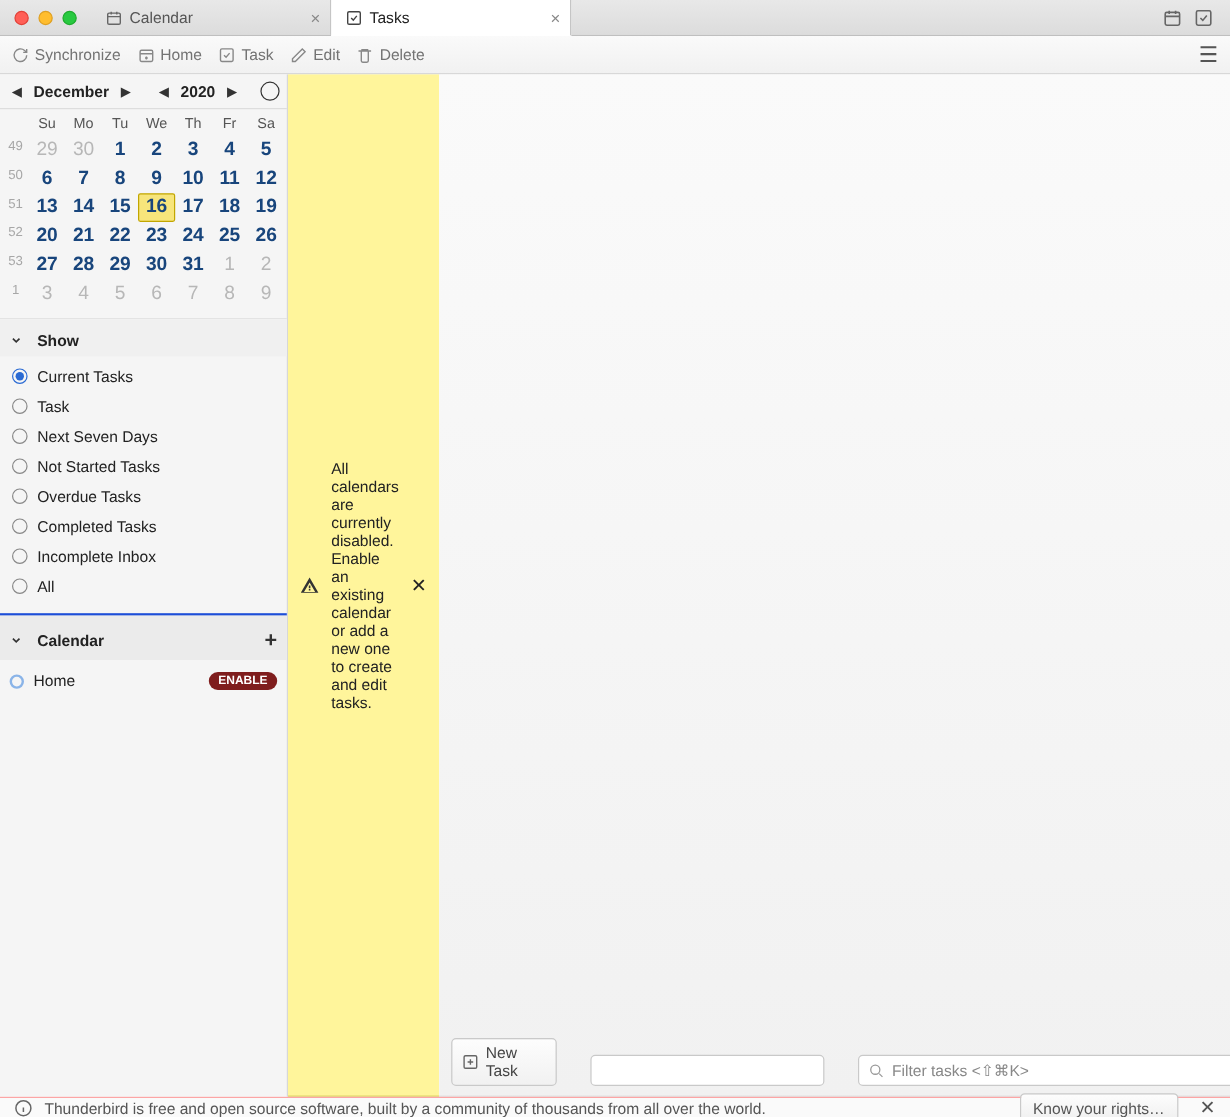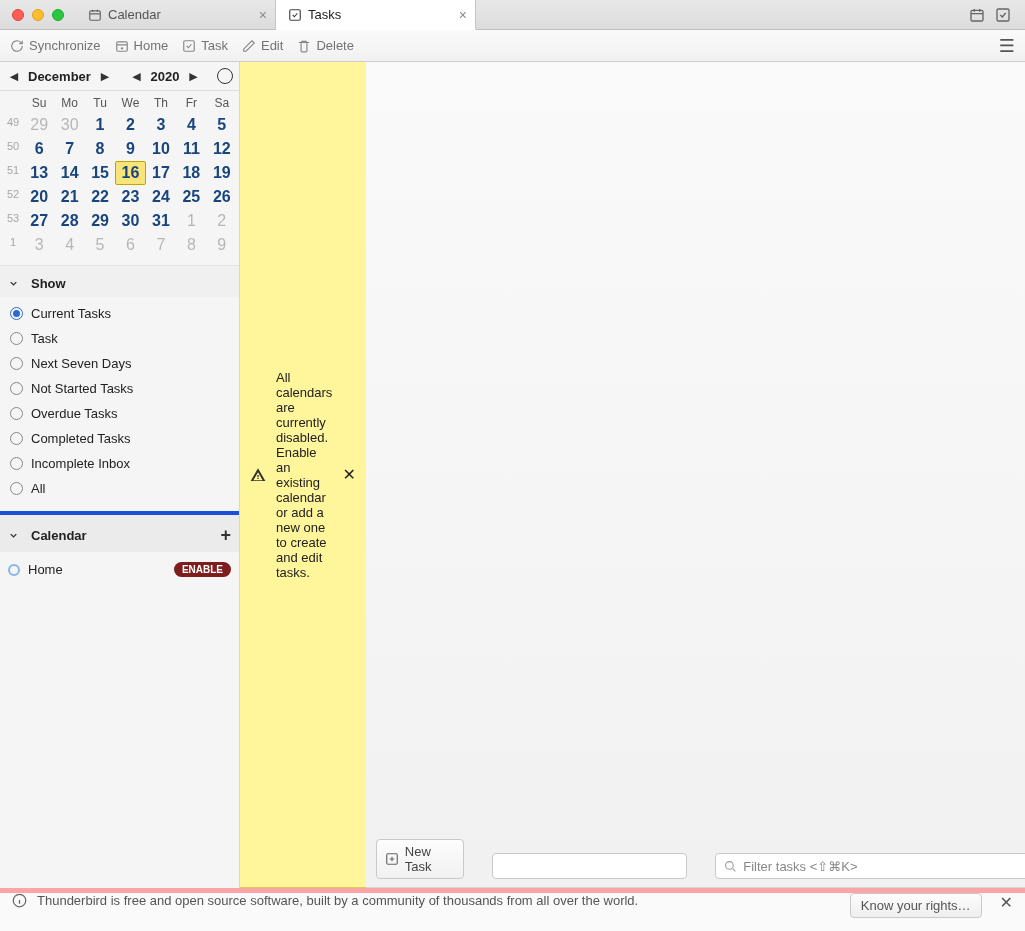--- a/index.html
+++ b/index.html
@@ -28,21 +28,21 @@
 .cal-header .today-btn{width:16px;height:16px;border:1.5px solid #333;border-radius:50%;cursor:pointer}
 .cal-grid{padding:2px 2px 8px;border-bottom:1px solid #e3e3e3}
 .cal-row{display:grid;grid-template-columns:22px repeat(7,1fr);text-align:center}
 .cal-row.h div{color:#555;font-size:12px;padding:3px 0}
 .cal-row .wk{color:#a7a7a7;font-size:11px;padding-top:3px}
 .cal-row .d{font-size:16px;padding:3px 0;color:#18457c;cursor:pointer;font-weight:600}
 .cal-row .d.other{color:#b7b7b7;font-weight:400}
 .cal-row .d.sel{background:#f7e57b;border:1px solid #c2a600;border-radius:2px;padding:2px 0}
 .section-h{display:flex;align-items:center;gap:12px;padding:10px 8px 6px;font-weight:700;background:#f0f0f0}
 .section-h .plus{margin-left:auto;font-size:18px;cursor:pointer;color:#333}
-.showlist{padding:4px 8px 10px;border-bottom:4px solid #1d4ed8}
+.showlist{padding:4px 8px 10px;border-bottom:2px solid #1d4ed8}
 .radio{display:flex;align-items:center;gap:8px;padding:5px 2px;cursor:pointer}
 .radio .r{width:13px;height:13px;border:1px solid #888;border-radius:50%;display:flex;align-items:center;justify-content:center}
 .radio.sel .r{border-color:#2a6ad3}
 .radio.sel .r::after{content:"";width:7px;height:7px;border-radius:50%;background:#2a6ad3}
 .cal-list{padding:6px 8px}
 .cal-item{display:flex;align-items:center;gap:8px;padding:4px 0}
 .cal-item .ring{width:12px;height:12px;border:2px solid #8ab4e8;border-radius:50%}
 .cal-item .en{margin-left:auto;background:#7f1d1d;color:#fff;font-size:10px;font-weight:700;border-radius:10px;padding:2px 8px;cursor:pointer}
 .content{flex:1;display:flex;min-width:0}
 .alert{background:#fff59b;border-bottom:1px solid #d8cc55;display:flex;align-items:center;padding:6px 10px;gap:10px}
@@ -54,21 +54,21 @@
 .filter{width:340px;border:1px solid #c9c9c9;border-radius:4px;height:26px;display:flex;align-items:center;padding:0 8px;background:#fff;color:#888;gap:6px}
 .colhead{display:flex;align-items:center;background:linear-gradient(#f3f3f3,#e9e9e9);border-bottom:1px solid #cfcfcf;font-size:12px;color:#555}
 .colhead .c{padding:5px 8px;border-right:1px solid #d7d7d7;display:flex;align-items:center;gap:4px}
 .colhead .c.chk{width:28px;justify-content:center}
 .colhead .c.pri{width:24px;justify-content:center}
 .colhead .c.title{flex:1}
 .colhead .c.start{width:240px}
 .colhead .c.due{width:200px}
 .colhead .c.last{width:18px;border-right:none;justify-content:center}
 .tasklist{flex:1;background:#fff}
-.footer{height:43px;border-top:5px solid #fca5a5;background:#fafafa;display:flex;align-items:flex-start;padding:0 12px;gap:10px;color:#555}
+.footer{height:17px;border-top:1px solid #fca5a5;background:#fafafa;display:flex;align-items:center;padding:0 12px;gap:10px;color:#555}
 .footer .btn{border:1px solid #c9c9c9;border-radius:4px;padding:4px 10px;background:linear-gradient(#fdfdfd,#efefef);cursor:pointer;margin-left:auto}
 .footer .x{cursor:pointer;font-size:16px;margin-left:8px}
 svg{flex-shrink:0}
 </style>
 </head>
 <body>
 
 <div class="titlebar">
   <div class="traffic">
     <div class="dot red"></div>

